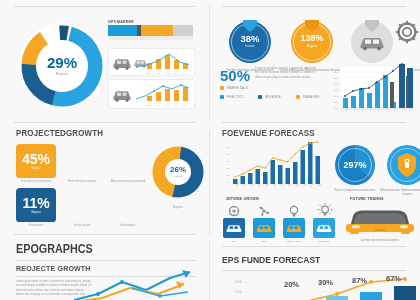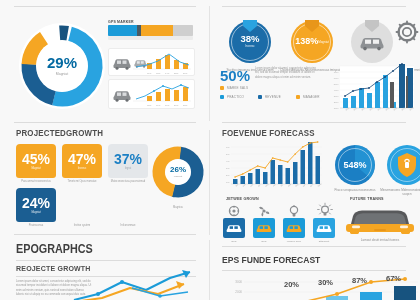--- a/index.html
+++ b/index.html
@@ -190,21 +190,21 @@
       </div>
     </div>
     <div class="caption" style="position:absolute;left:5px;top:62px;width:70px;">Suctito cinpuessa inna sensa conm</div>
 
     <div style="position:absolute;left:80px;top:12px;">
       <svg width="44" height="46" viewBox="0 0 44 46">
         <circle cx="22" cy="24" r="21" fill="#f5a623"></circle>
         <circle cx="22" cy="24" r="18.5" fill="none" stroke="#ffffff" stroke-width="1" opacity="0.55"></circle>
         <path d="M15 2 L29 2 L29 8 L22 14 L15 8 Z" fill="#e8961a"></path>
       </svg>
-      <div style="position:absolute;left:0;top:0;width:44px;height:46px;display:flex;flex-direction:row;
+      <div style="position:absolute;left:0;top:0;width:44px;height:46px;display:flex;flex-direction:column;
                   align-items:center;justify-content:center;color:#fff;pointer-events:none;">
         <span style="font-size:9px;font-weight:bold;line-height:1;">138%</span>
         <span style="font-size:3px;line-height:1;margin-top:2px;opacity:.9;">Magniat</span>
       </div>
     </div>
     <div class="caption" style="position:absolute;left:68px;top:62px;width:70px;">Clastice Amuazza Nassenconsecuas tmispuientaj</div>
 
     <div style="position:absolute;left:140px;top:12px;">
       <svg width="44" height="46" viewBox="0 0 44 46">
         <circle cx="22" cy="24" r="21" fill="#dedede"></circle>
@@ -325,34 +325,26 @@
 
   <div class="panel" style="left:0;top:124px;width:209px;height:110px;">
     <div class="sect-title" style="position:absolute;left:16px;top:4px;font-size:9px;">PROJECTEDGROWTH</div>
 
     <div class="pg-card" style="left:16px;top:20px;background:#f5a623;">
       <span class="v">45%</span>
       <span class="s">Magniat</span>
     </div>
     <div class="pg-cap" style="left:16px;top:56px;">Para anmat resonsenctus</div>
 
-    <div class="pg-card" style="left:62px;top:20px;background:#f5a623;">
-      <span class="v">47%</span>
-      <span class="s">Incresc</span>
-    </div>
     <div class="pg-cap" style="left:62px;top:56px;">Timeto mi Opus monstae</div>
 
-    <div class="pg-card" style="left:108px;top:20px;background:#e4e7ea;color:#1b7fc4;">
-      <span class="v">37%</span>
-      <span class="s" style="color:#9aa3ab;">Ingrat</span>
-    </div>
     <div class="pg-cap" style="left:108px;top:56px;">Mateconsectusa paconsinnad</div>
 
     <div class="pg-card" style="left:16px;top:64px;background:#1b5e92;">
-      <span class="v">24%</span>
+      <span class="v">11%</span>
       <span class="s">Magniat</span>
     </div>
     <div class="pg-cap" style="left:16px;top:100px;">Praiesconsa</div>
 
     <div class="pg-cap" style="left:62px;top:100px;">Inctive system</div>
 
     <div class="pg-cap" style="left:108px;top:100px;">Infconsnmae</div>
 
     <div class="donut-wrap" style="left:152px;top:22px;width:52px;height:52px;">
       <svg width="52" height="52" viewBox="0 0 52 52">
@@ -436,21 +428,21 @@
     </div>
 
     <div style="position:absolute;left:124px;top:20px;">
       <svg width="42" height="42" viewBox="0 0 42 42">
         <circle cx="21" cy="21" r="20" fill="#1b7fc4"></circle>
         <path d="M21 1 A20 20 0 0 1 36 34 L21 21 Z" fill="#29a3e0" opacity="0.55"></path>
         <circle cx="21" cy="21" r="16.5" fill="none" stroke="#ffffff" stroke-width="0.9" opacity="0.55"></circle>
       </svg>
       <div style="position:absolute;left:0;top:0;width:42px;height:42px;display:flex;align-items:center;
                   justify-content:center;color:#fff;pointer-events:none;">
-        <span style="font-size:9px;font-weight:bold;">548%</span>
+        <span style="font-size:9px;font-weight:bold;">297%</span>
       </div>
     </div>
     <div class="caption" style="position:absolute;left:116px;top:64px;width:58px;">Praco scnopausa noconssmus</div>
 
     <div style="position:absolute;left:176px;top:20px;">
       <svg width="42" height="42" viewBox="0 0 42 42">
         <circle cx="21" cy="21" r="20" fill="#29a3e0"></circle>
         <circle cx="21" cy="21" r="16.5" fill="none" stroke="#ffffff" stroke-width="0.9" opacity="0.5"></circle>
         <path d="M21 9 L30 13 L30 21 Q30 29 21 33 Q12 29 12 21 L12 13 Z" fill="#f5a623"></path>
         <rect x="19" y="18" width="4" height="6" rx="1" fill="#ffffff"></rect>

